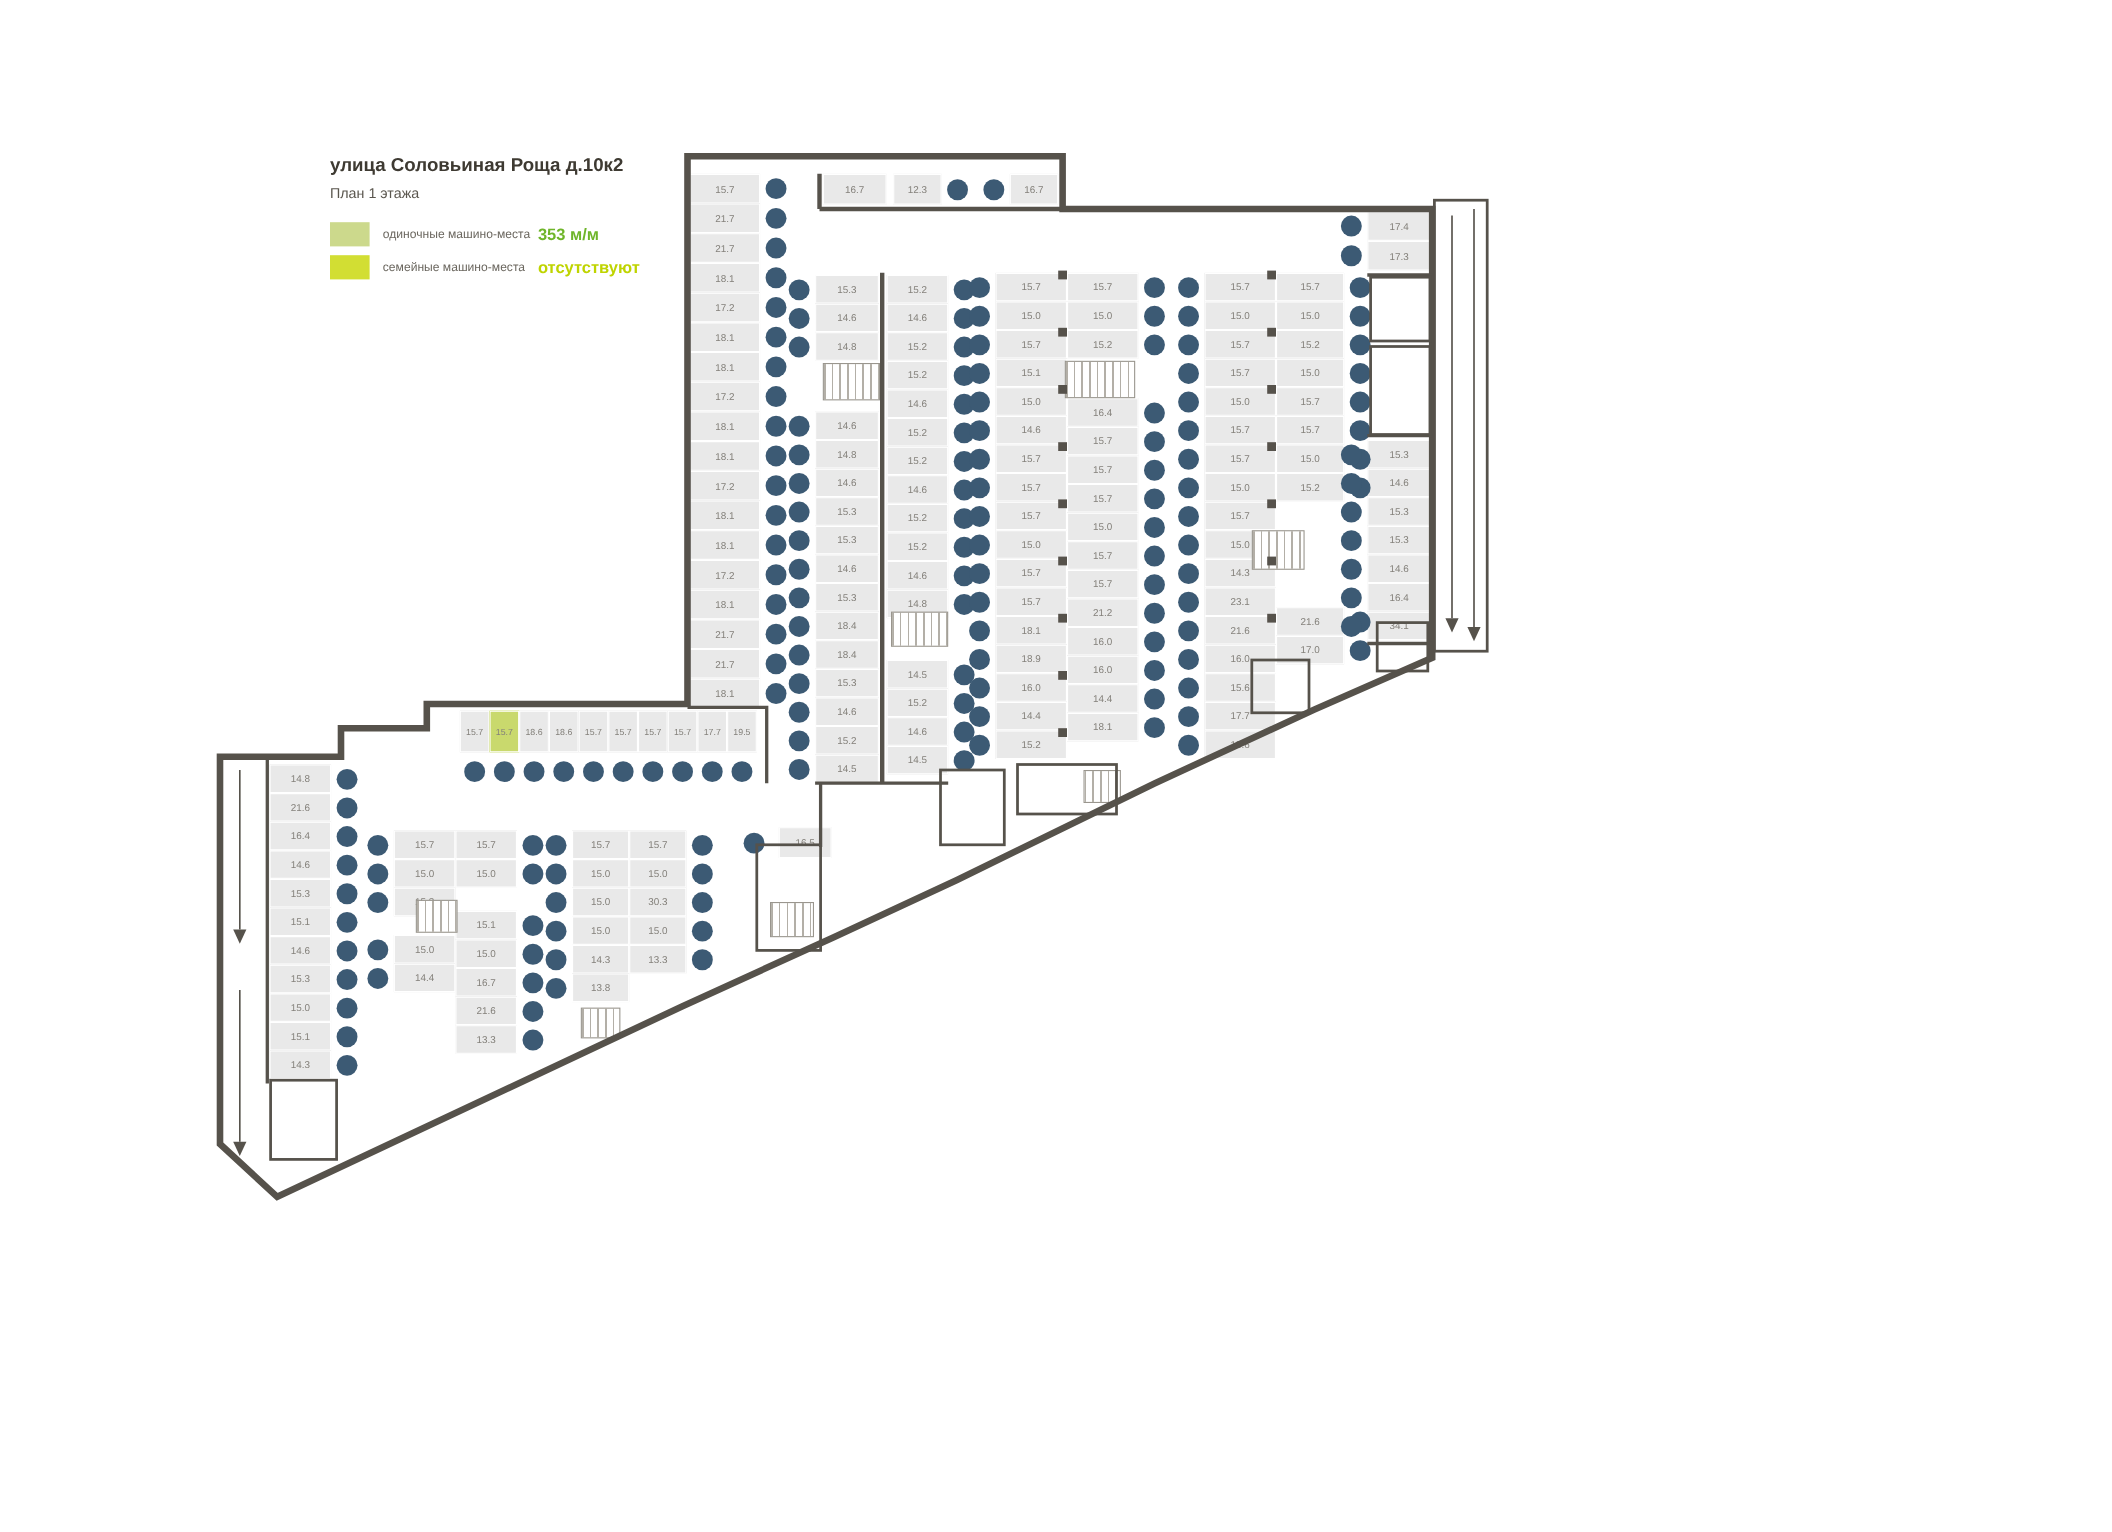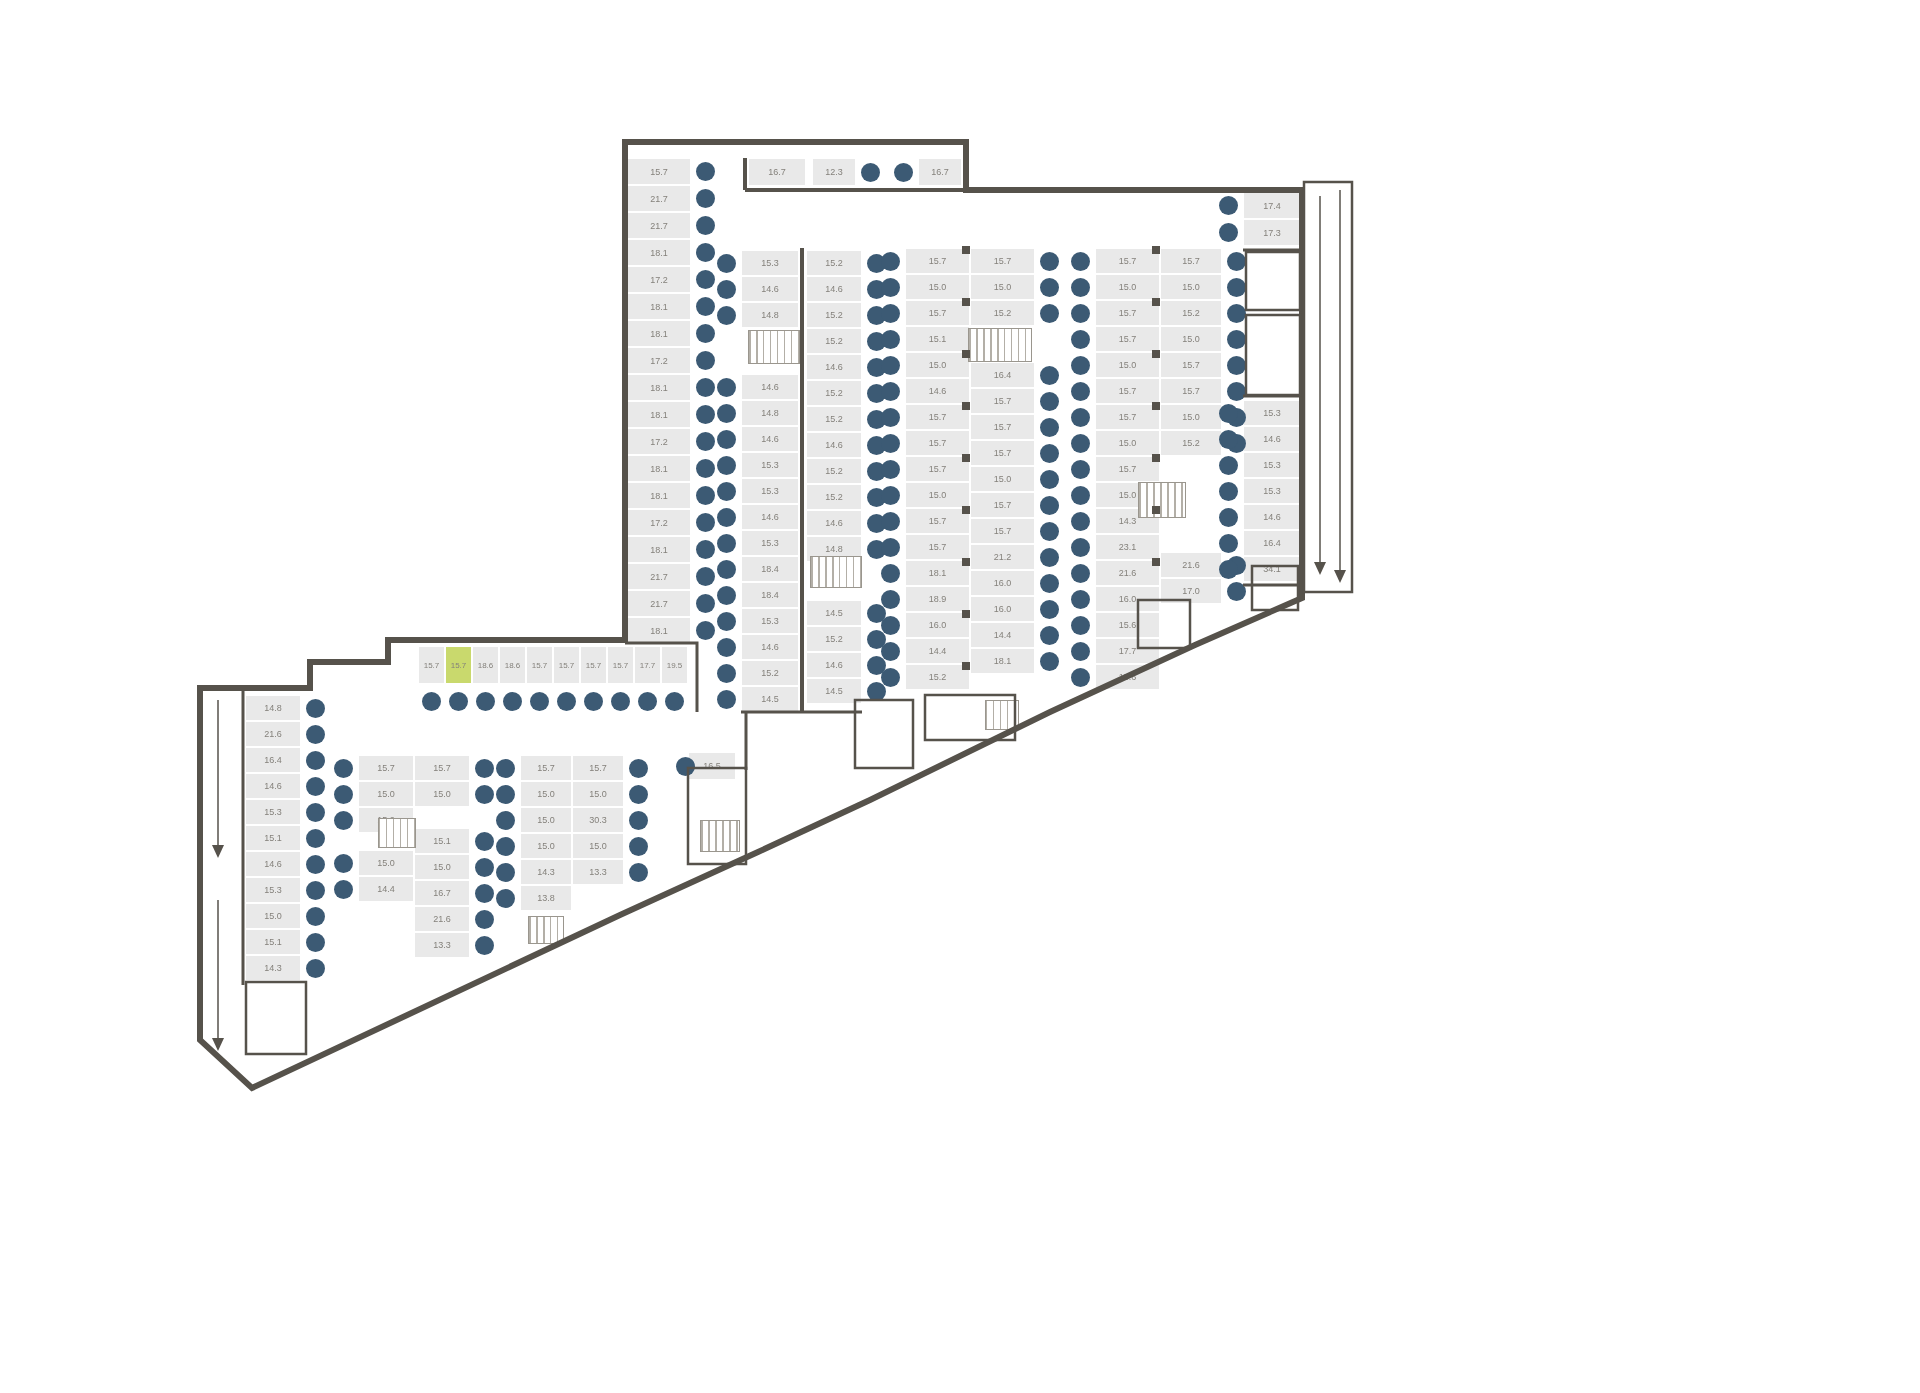--- a/index.html
+++ b/index.html
@@ -34,20 +34,34 @@
   #walls .wall{stroke:var(--wall,#56524b);fill:none;stroke-linejoin:miter;}
   #walls .thin{stroke:var(--wall,#56524b);fill:none;}
   #walls .arrow-line{stroke:var(--wall,#56524b);stroke-width:1.5;fill:none;}
   #walls .arrow-head{fill:var(--wall,#56524b);stroke:none;}
 </style>
 </head>
 <body>
 
 <div id="canvas">
 
+  <div id="header">
+    <div id="title">улица Соловьиная Роща д.10к2</div>
+    <div id="subtitle">План 1 этажа</div>
+    <div class="legend-row">
+      <div class="swatch swatch-single"></div>
+      <div class="legend-label">одиночные машино-места</div>
+      <div class="legend-value value-single">353 м/м</div>
+    </div>
+    <div class="legend-row">
+      <div class="swatch swatch-family"></div>
+      <div class="legend-label">семейные машино-места</div>
+      <div class="legend-value value-family">отсутствуют</div>
+    </div>
+  </div>
 
   <div id="plan-layer">
       <div class="stall" style="left: 627px; top: 158px; width: 64px; height: 27px;">15.7</div>
       <div class="badge" style="left: 696px; top: 162px;"></div>
       <div class="stall" style="left: 627px; top: 185px; width: 64px; height: 27px;">21.7</div>
       <div class="badge" style="left: 696px; top: 189px;"></div>
       <div class="stall" style="left: 627px; top: 212px; width: 64px; height: 27px;">21.7</div>
       <div class="badge" style="left: 696px; top: 216px;"></div>
       <div class="stall" style="left: 627px; top: 239px; width: 64px; height: 27px;">18.1</div>
       <div class="badge" style="left: 696px; top: 243px;"></div>
@@ -365,21 +379,21 @@
       <div class="stall" style="left: 572px; top: 755px; width: 52px; height: 26px;">15.7</div>
       <div class="badge" style="left: 629px; top: 758.5px;"></div>
       <div class="stall" style="left: 572px; top: 781px; width: 52px; height: 26px;">15.0</div>
       <div class="badge" style="left: 629px; top: 784.5px;"></div>
       <div class="stall" style="left: 572px; top: 807px; width: 52px; height: 26px;">30.3</div>
       <div class="badge" style="left: 629px; top: 810.5px;"></div>
       <div class="stall" style="left: 572px; top: 833px; width: 52px; height: 26px;">15.0</div>
       <div class="badge" style="left: 629px; top: 836.5px;"></div>
       <div class="stall" style="left: 572px; top: 859px; width: 52px; height: 26px;">13.3</div>
       <div class="badge" style="left: 629px; top: 862.5px;"></div>
-      <div class="stall" style="left: 688px; top: 752px; width: 48px; height: 28px;">16.5</div>
+      <div class="stall" style="left: 708px; top: 752px; width: 48px; height: 28px;">16.5</div>
       <div class="badge" style="left: 676px; top: 756.5px;"></div>
       <div class="stairs" style="left: 748px; top: 330px; width: 50px; height: 32px;"></div>
       <div class="stairs" style="left: 810px; top: 556px; width: 50px; height: 30px;"></div>
       <div class="stairs" style="left: 968px; top: 328px; width: 62px; height: 32px;"></div>
       <div class="stairs" style="left: 1138px; top: 482px; width: 46px; height: 34px;"></div>
       <div class="stairs" style="left: 378px; top: 818px; width: 36px; height: 28px;"></div>
       <div class="stairs" style="left: 528px; top: 916px; width: 34px; height: 26px;"></div>
       <div class="stairs" style="left: 700px; top: 820px; width: 38px; height: 30px;"></div>
       <div class="stairs" style="left: 985px; top: 700px; width: 32px; height: 28px;"></div>
       <div class="pillar" style="left: 962px; top: 246px;"></div>

